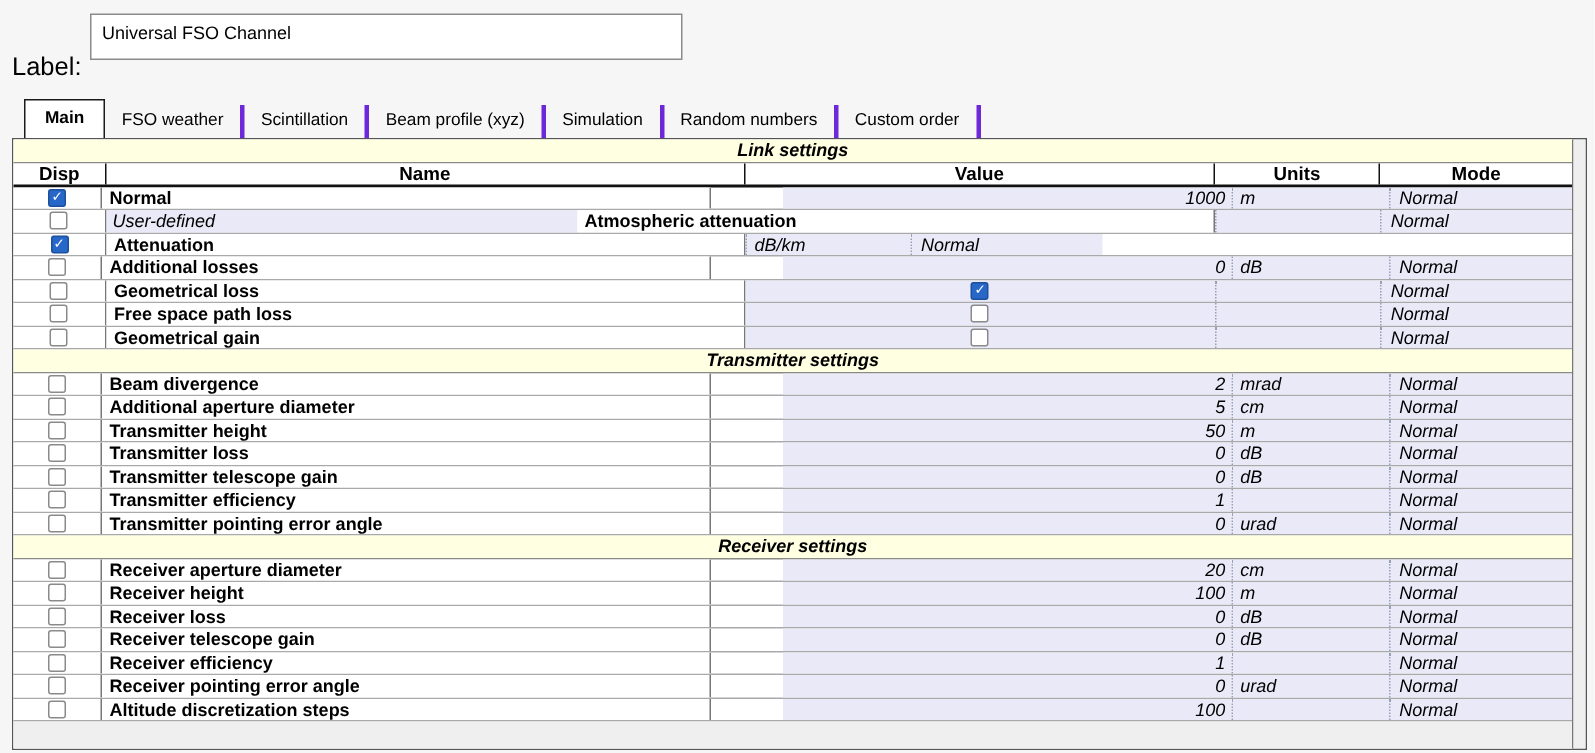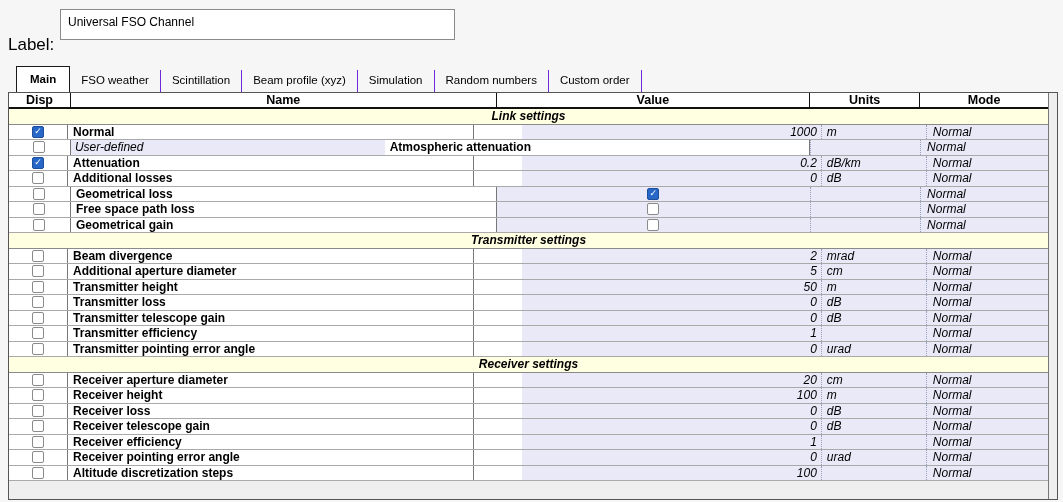--- a/index.html
+++ b/index.html
@@ -26,21 +26,21 @@
     font-family:"Liberation Sans","DejaVu Sans",sans-serif;
     font-size:12px;padding:2px 7px 8px 7px;outline:none;
   }
   
   .tabs{
     position:absolute;left:16px;top:66px;height:26px;
     display:flex;align-items:flex-end;
   }
   .tab{
     height:22px;line-height:21px;padding:0 11px;font-size:11.5px;
-    border-right:1px solid #6d28d9;cursor:default;white-space:nowrap;
+    border-right:3px solid #6d28d9;cursor:default;white-space:nowrap;
   }
   .tab.selected{
     height:26px;line-height:24px;background:#fff;
     border:1px solid #1a1a1a;border-bottom:none;
     font-weight:bold;padding:0 13px;
   }
   
   .param-table{
     position:absolute;left:8px;top:92px;width:1050px;height:408px;
     border:1px solid #555;background:var(--filler-bg);
@@ -111,30 +111,30 @@
   <div class="tab">FSO weather</div>
   <div class="tab">Scintillation</div>
   <div class="tab">Beam profile (xyz)</div>
   <div class="tab">Simulation</div>
   <div class="tab">Random numbers</div>
   <div class="tab">Custom order</div>
 </div>
 
 <div class="param-table">
   <div class="grid" id="table-body">
-    <div class="row header-row">
+    <div class="row section-row">
+        <div class="cell sec-cell">Link settings</div>
+      </div>
+  <div class="row header-row">
       <div class="cell w-disp">Disp</div>
       <div class="cell w-name">Name</div>
       <div class="cell w-value">Value</div>
       <div class="cell w-units">Units</div>
       <div class="cell w-mode">Mode</div>
     </div>
-  <div class="row section-row">
-        <div class="cell sec-cell">Link settings</div>
-      </div>
       <div class="row data-row">
         <div class="cell w-disp c-disp">
           <div class="cb checked">
             <div class="check">✓</div>
           </div>
         </div>
         <div class="cell w-name c-name">Normal</div>
         <div class="cell w-value c-value val-num">1000</div>
         <div class="cell w-units c-units">m</div>
         <div class="cell w-mode c-mode">Normal</div>
@@ -150,21 +150,20 @@
         <div class="cell w-units c-units"></div>
         <div class="cell w-mode c-mode">Normal</div>
       </div>
       <div class="row data-row">
         <div class="cell w-disp c-disp">
           <div class="cb checked">
             <div class="check">✓</div>
           </div>
         </div>
         <div class="cell w-name c-name">Attenuation</div>
-        <div class="cell w-value c-value val-num">0.2</div>
         <div class="cell w-units c-units">dB/km</div>
         <div class="cell w-mode c-mode">Normal</div>
       </div>
       <div class="row data-row">
         <div class="cell w-disp c-disp">
           <div class="cb">
             <div class="check">✓</div>
           </div>
         </div>
         <div class="cell w-name c-name">Additional losses</div>

